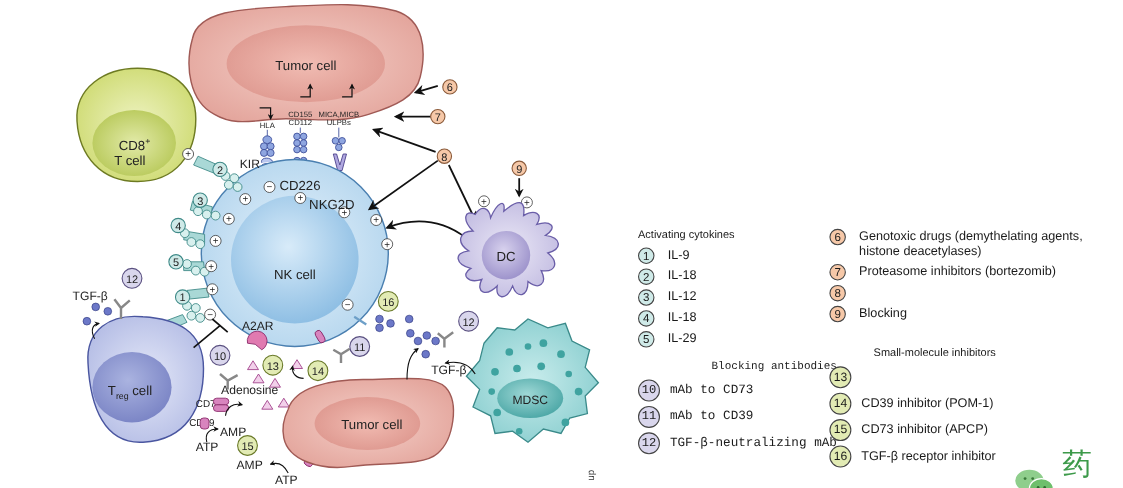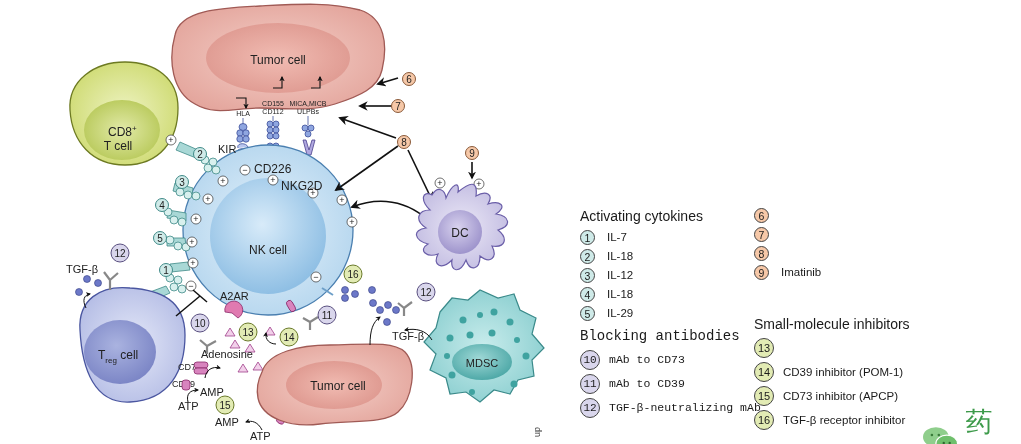--- a/index.html
+++ b/index.html
@@ -1,20 +1,20 @@
 <!DOCTYPE html>
 <html><head>
 <meta charset="utf-8">
 <style>
   html, body { margin:0; padding:0; background:#ffffff; }
   body { width:1021px; height:444px; position:relative; overflow:hidden; font-family:"Liberation Sans", sans-serif; }
   #diagram { position:absolute; left:0; top:0; }
   svg text { font-family:"Liberation Sans", sans-serif; }
   .legend { position:absolute; font-size:11.5px; color:#1a1a1a; }
-  .legend .head { font-size:14px; margin-bottom:6px; }
+  .legend .head { font-size:10px; margin-bottom:6px;text-align:right; }
   .legend .row { display:flex; align-items:flex-start; margin-bottom:4px; line-height:14px; }
   .legend .badge { flex:0 0 auto; width:15px; height:15px; border-radius:50%; border:1px solid #444; font-size:10.5px; text-align:center; line-height:15px; margin-right:12px; box-sizing:border-box; }
   .legend .badge.wide { width:20px; height:20px; line-height:18px; font-size:11px; margin-right:9px; }
   .legend .row.wide { margin-bottom:4px; align-items:center; }
   .b-teal { background:#cfeae8; }
   .b-orange { background:#f6c8a8; }
   .b-purple { background:#d9d6ec; }
   .b-green { background:#e2ebb4; }
   .wm { position:absolute; left:922px; top:404px; display:flex; align-items:center; }
   .wm-text { font-size:27px; color:#3d9a4a; margin-left:6px; letter-spacing:1px; }
@@ -432,21 +432,21 @@
       </g>
   </g>
 
   <text x="0" y="0" font-size="9" fill="#333" transform="translate(540,437) rotate(-90)">up</text>
 </svg>
 
 <div class="legend" style="left:580px; top:208px;">
   <div class="head">Activating cytokines</div>
   <div class="row">
       <span class="badge b-teal">1</span>
-      <span>IL-7</span>
+      <span>IL-9</span>
     </div>
   <div class="row">
       <span class="badge b-teal">2</span>
       <span>IL-18</span>
     </div>
   <div class="row">
       <span class="badge b-teal">3</span>
       <span>IL-12</span>
     </div>
   <div class="row">
@@ -471,30 +471,32 @@
     </div>
   <div class="row wide">
       <span class="badge wide b-purple">12</span>
       <span>TGF-β-neutralizing mAb</span>
     </div>
 </div>
 
 <div class="legend" style="left:754px; top:208px;">
   <div class="row">
       <span class="badge b-orange">6</span>
+      <span><span>Genotoxic drugs (demythelating agents,</span><br><span>histone deacetylases)</span></span>
     </div>
   <div class="row">
       <span class="badge b-orange">7</span>
+      <span>Proteasome inhibitors (bortezomib)</span>
     </div>
   <div class="row">
       <span class="badge b-orange">8</span>
     </div>
   <div class="row">
       <span class="badge b-orange">9</span>
-      <span>Imatinib</span>
+      <span>Blocking</span>
     </div>
 </div>
 
 <div class="legend" style="left:754px; top:316px;">
   <div class="head">Small-molecule inhibitors</div>
   <div class="row wide">
       <span class="badge wide b-green">13</span>
     </div>
   <div class="row wide">
       <span class="badge wide b-green">14</span>

